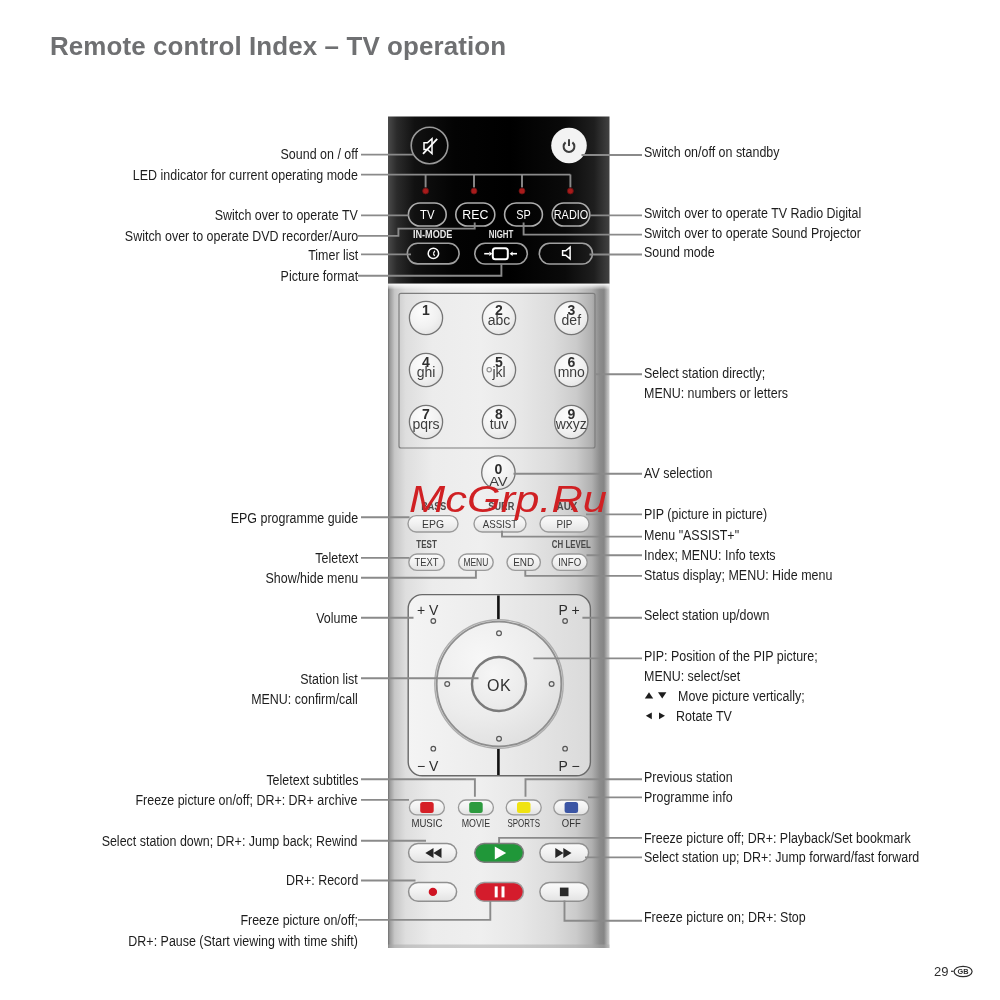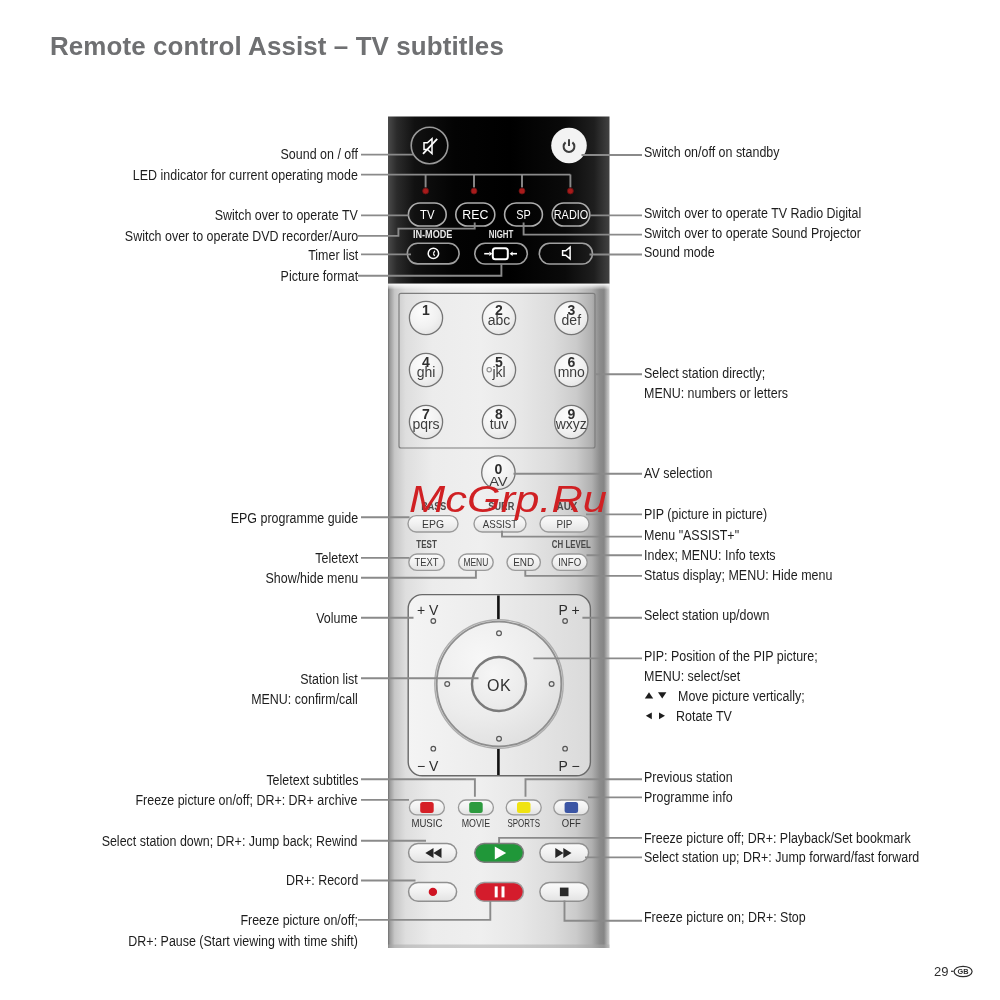--- a/index.html
+++ b/index.html
@@ -320,21 +320,21 @@
 </g>
 
 <text x="409" y="512" font-style="italic" font-size="36" fill="#d02023" textLength="198" lengthAdjust="spacingAndGlyphs">McGrp.Ru</text>
 
 <text x="948.5" y="976" fill="#2e2e2e" font-size="13" text-anchor="end">29</text>
 <path d="M951,971.3 h2.6" stroke="#2e2e2e" stroke-width="1.2"></path>
 <ellipse cx="963.1" cy="971.5" rx="9" ry="5.2" fill="none" stroke="#2e2e2e" stroke-width="1.2"></ellipse>
 <text x="963.1" y="974.3" fill="#2e2e2e" font-size="7.5" font-weight="bold" text-anchor="middle" textLength="11" lengthAdjust="spacingAndGlyphs">GB</text>
 </svg>
 
-<h1>Remote control Assist – TV subtitles</h1>
+<h1>Remote control Index – TV operation</h1>
 
 <div class="ll" style="top:144.3px">Sound on / off</div>
 <div class="ll" style="top:165.2px">LED indicator for current operating mode</div>
 <div class="ll" style="top:205.2px">Switch over to operate TV</div>
 <div class="ll" style="top:225.8px">Switch over to operate DVD recorder/Auro</div>
 <div class="ll" style="top:245.2px">Timer list</div>
 <div class="ll" style="top:265.8px">Picture format</div>
 <div class="ll" style="top:508.2px">EPG programme guide</div>
 <div class="ll" style="top:547.8px">Teletext</div>
 <div class="ll" style="top:567.8px">Show/hide menu</div>

